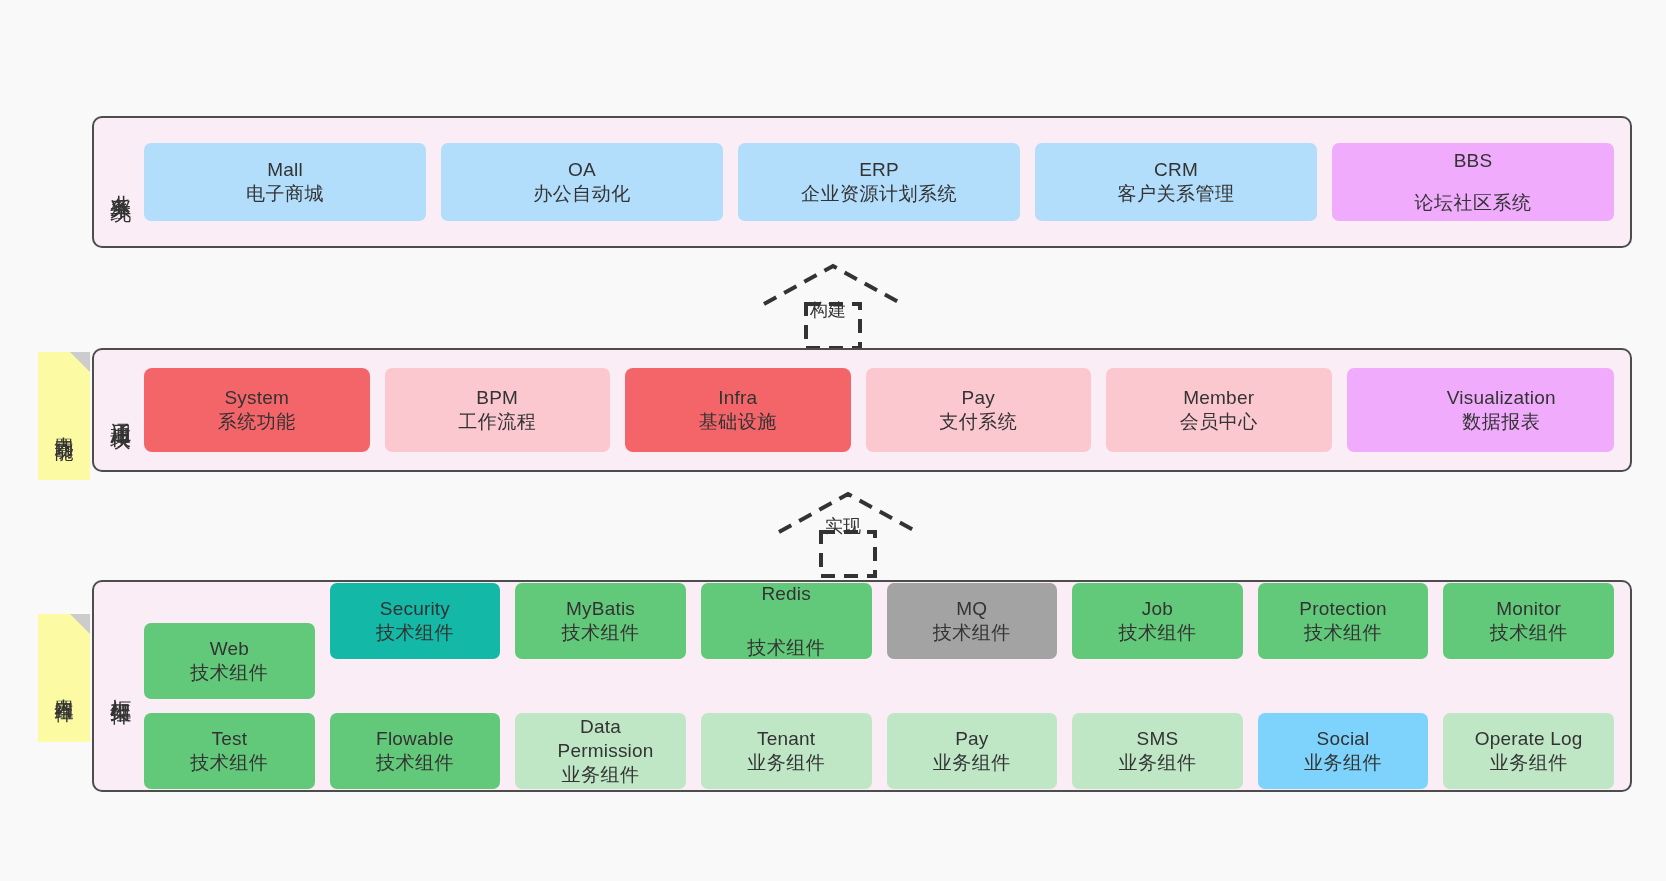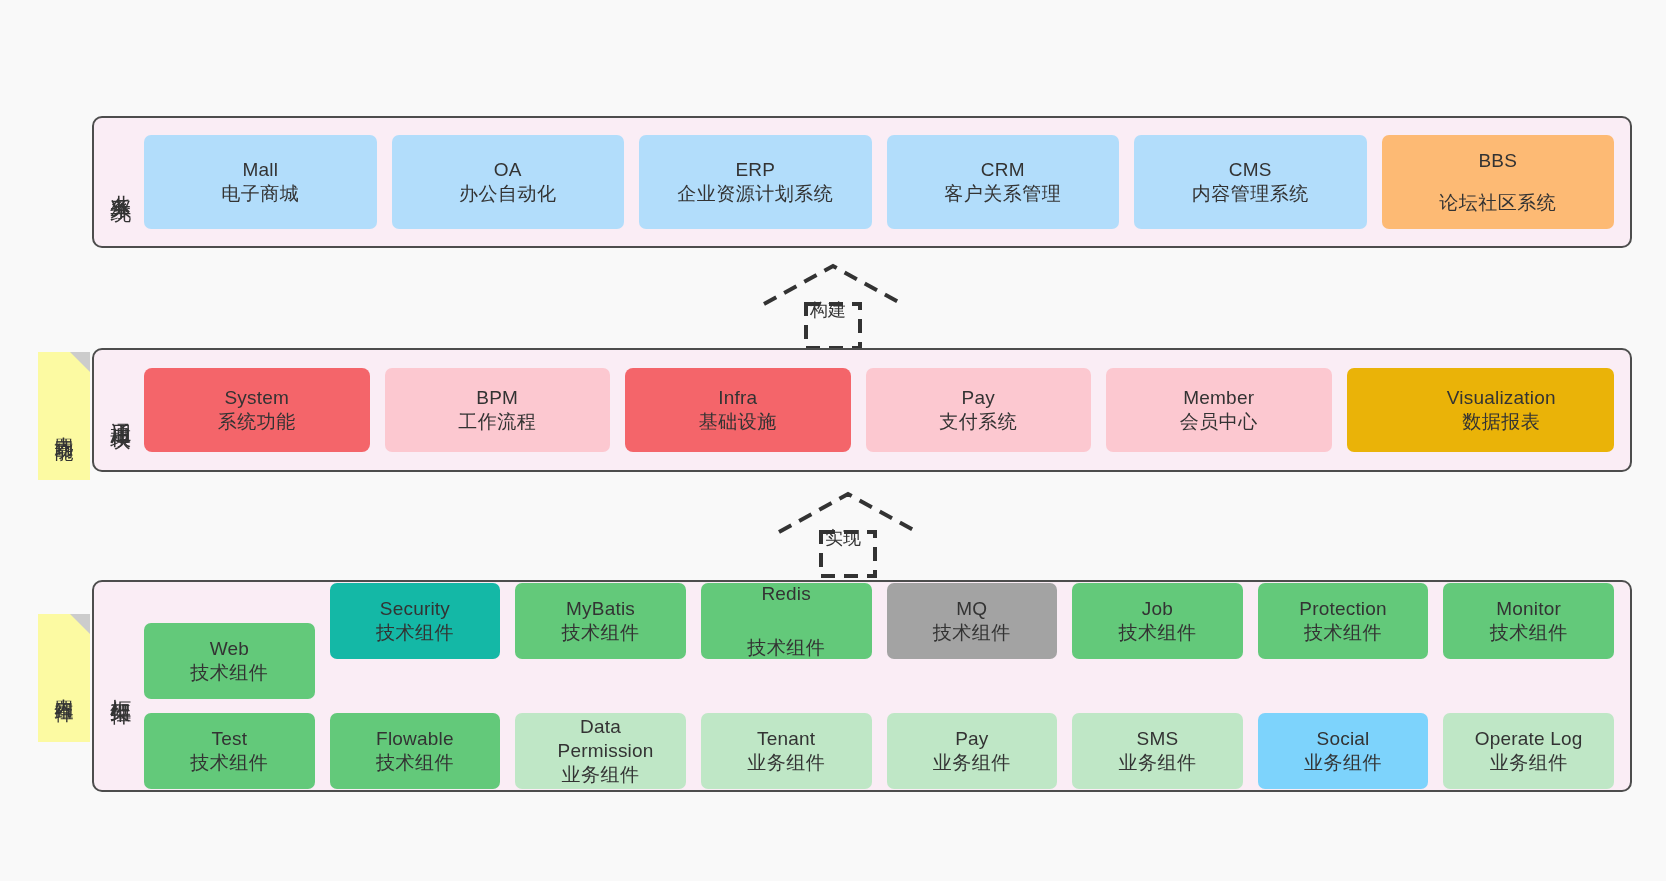--- a/index.html
+++ b/index.html
@@ -80,21 +80,21 @@
   }
   .node .en {
     font-size: 19px;
     letter-spacing: 0.2px;
   }
   .node .cn {
     font-size: 19px;
     letter-spacing: 0.5px;
   }
 
-  .h-biz   { height: 94px; }
+  .h-biz   { height: 78px; }
   .h-mod   { height: 84px; }
   .h-comp  { height: 76px; }
 
   
   .c-blue       { background: #B2DDFB; }
   .c-red        { background: #F4656A; border-radius: 8px; }
   .c-pink       { background: #FCC8D0; }
   .c-green      { background: #63C97A; }
   .c-lightgreen { background: #BFE7C6; }
 
@@ -159,25 +159,21 @@
           <span class="cn">办公自动化</span>
         </div>
         <div class="node h-biz c-blue" style="background: rgb(178, 221, 251);">
           <span class="en">ERP</span>
           <span class="cn">企业资源计划系统</span>
         </div>
         <div class="node h-biz c-blue" style="background: rgb(178, 221, 251);">
           <span class="en">CRM</span>
           <span class="cn">客户关系管理</span>
         </div>
-        <div class="node h-biz c-blue" style="background: rgb(178, 221, 251);">
-          <span class="en">CMS</span>
-          <span class="cn">内容管理系统</span>
-        </div>
-        <div class="node h-biz c-blue" style="background: #fdba74; gap: 17px;">
+        <div class="node h-biz c-blue" style="background: #f0abfc; gap: 17px;">
           <span class="en">BBS</span>
           <span class="cn">论坛社区系统</span>
         </div>
 
       </div>
     </div>
   </div>
 
   <div class="arrow" style="left:760px; top:262px; width:146px; height:88px;">
     <svg width="146" height="88" viewBox="0 0 146 88" aria-hidden="true">
@@ -210,35 +206,35 @@
           <span class="cn">基础设施</span>
         </div>
         <div class="node h-mod c-pink" style="background: rgb(252, 200, 208);">
           <span class="en">Pay</span>
           <span class="cn">支付系统</span>
         </div>
         <div class="node h-mod c-pink" style="background: rgb(252, 200, 208);">
           <span class="en">Member</span>
           <span class="cn">会员中心</span>
         </div>
-        <div class="node h-mod c-pink" style="background: #eab308; padding-left: 48px;">
+        <div class="node h-mod c-pink" style="background: #f0abfc; padding-left: 48px;">
           <span class="en">Visualization</span>
           <span class="cn">数据报表</span>
         </div>
 
       </div>
     </div>
   </div>
 
   <div class="arrow" style="left:775px; top:490px; width:146px; height:88px;">
     <svg width="146" height="88" viewBox="0 0 146 88" aria-hidden="true">
       <path d="M 4 42 L 73 4 L 142 42" fill="none" stroke="#333333" stroke-width="4" stroke-dasharray="14 9" stroke-linecap="butt"></path>
       <path d="M 46 42 L 100 42 L 100 86 L 46 86 Z" fill="none" stroke="#333333" stroke-width="4" stroke-dasharray="14 9"></path>
     </svg>
-    <span class="arrow-label" style="left:50px; top:36px;">实现</span>
+    <span class="arrow-label" style="left:50px; top:24px;">实现</span>
   </div>
 
   <div class="sticky" id="sticky-components" style="left: 38px; top: 614px; height: 128px; background: rgb(252, 250, 162);">
     <span class="fold" style="border-top-color: rgb(204, 204, 204);"></span>
     <span>内置组件</span>
   </div>
 
   <div class="layer" id="layer-framework" style="left: 92px; top: 580px; width: 1540px; height: 212px; background: rgb(250, 237, 245); border-color: rgb(77, 77, 77);">
     <div class="layer-title">框架组件</div>
     <div class="layer-body">

